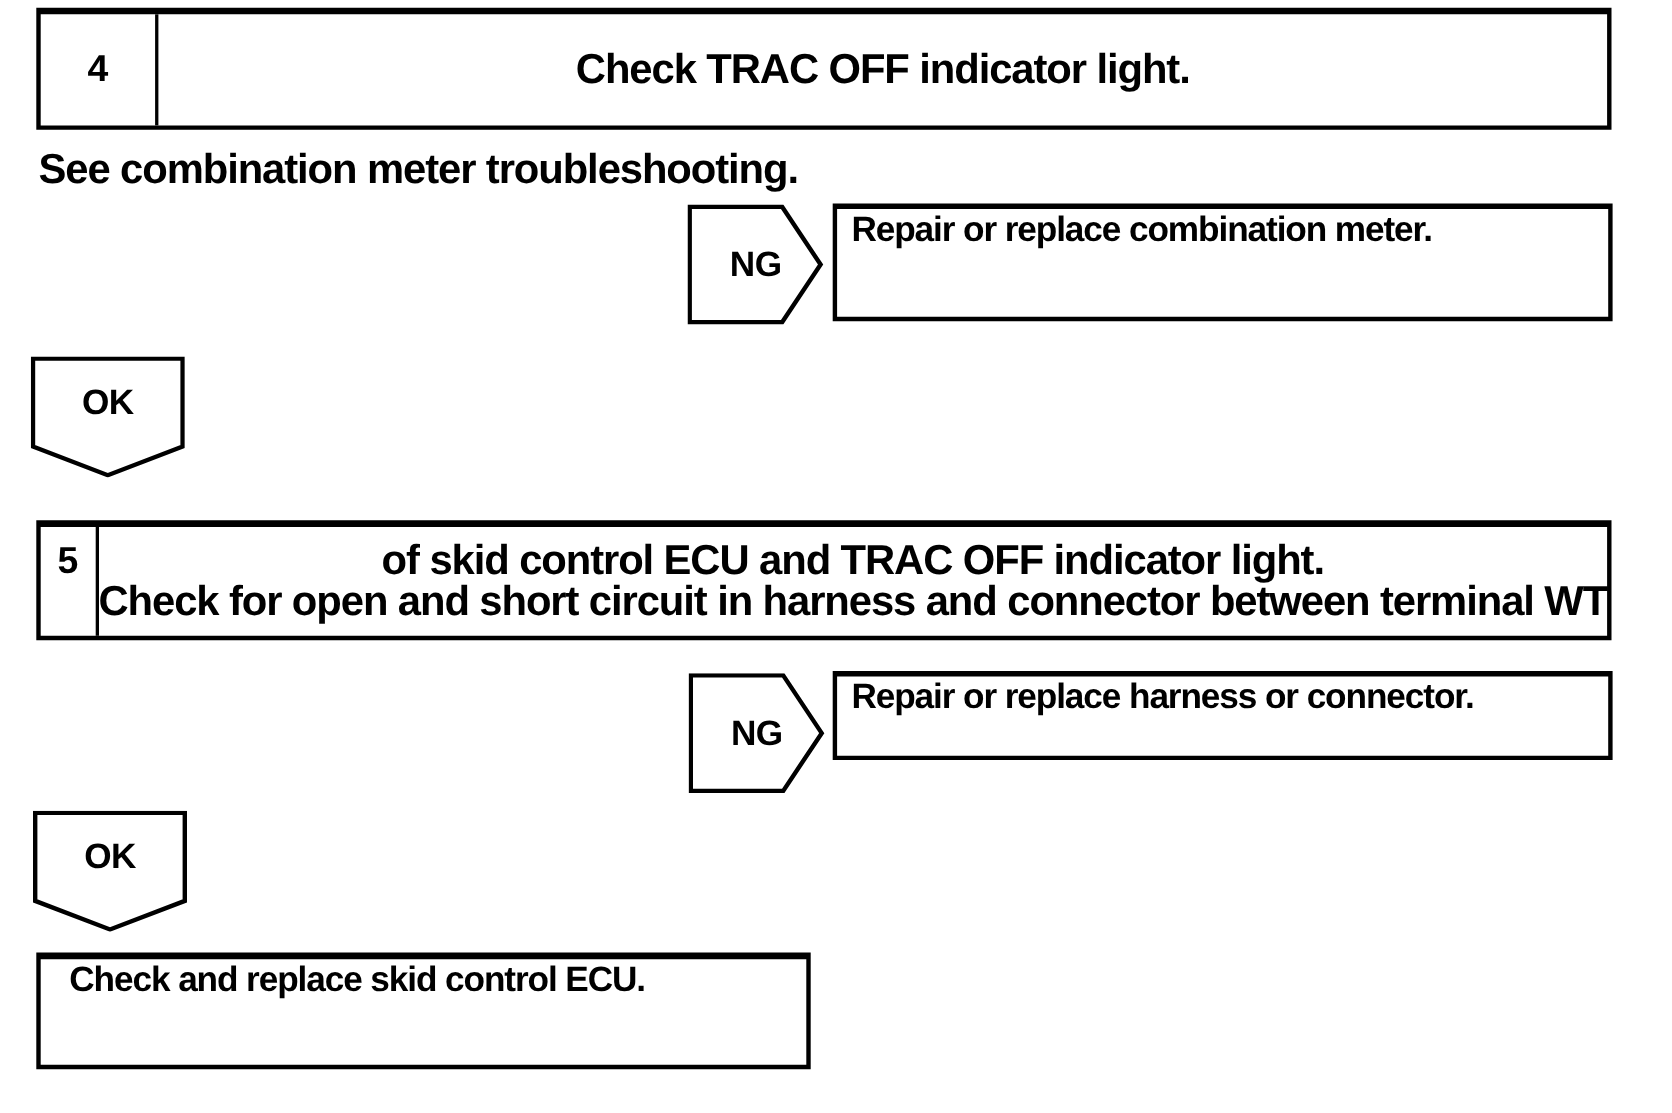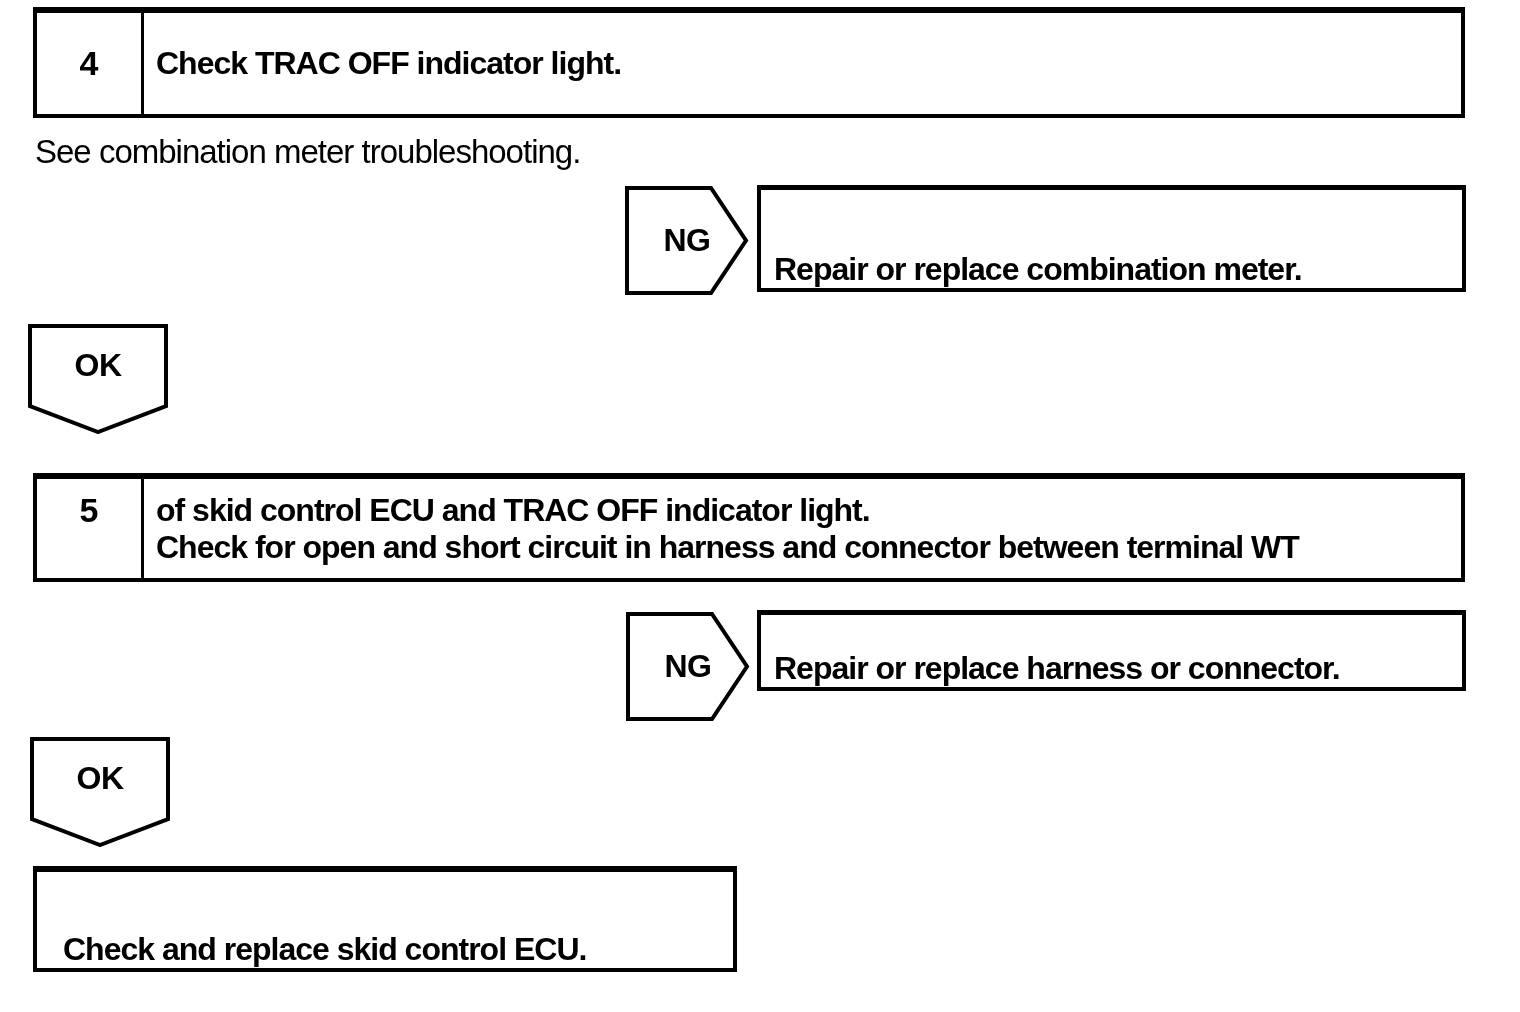--- a/index.html
+++ b/index.html
@@ -38,33 +38,34 @@
   .step-box.step5 .step-num{
     align-items:flex-start;
     padding-top:13px;
     line-height:37px;
   }
   .step-title{
     flex:1;
     display:flex;
     flex-direction:column;
     justify-content:center;
-    padding-left:12px;
     font-weight:bold;
-    font-size:32px;
+    font-size:38px;
     letter-spacing:-1px;
     line-height:37px;
+    align-items:center;
   }
   .title-line{white-space:nowrap;}
   
   .note{
     position:absolute;
-    font-size:33px;
+    font-size:38px;
     letter-spacing:-1px;
     white-space:nowrap;
+    font-weight:bold;
   }
   
   .shape{position:absolute;}
   .shape svg{display:block;width:100%;height:100%;}
   .shape-label{
     position:absolute;
     left:0;top:0;right:0;
     display:flex;
     align-items:center;
     justify-content:center;
@@ -75,21 +76,21 @@
   .ng .shape-label{height:100%;}
   .ok .shape-label{height:82px;}
   
   .result-box{
     position:absolute;
     box-sizing:border-box;
     background:var(--paper);
     border:4px solid var(--ink);
     border-top-width:5px;
     display:flex;
-    align-items:flex-end;
+    align-items:flex-start;
     padding-left:13px;
     font-weight:bold;
     font-size:32px;
     letter-spacing:-1px;
     white-space:nowrap;
   }
   .final-box{
     padding-left:26px;
     border-top-width:6px;
   }

